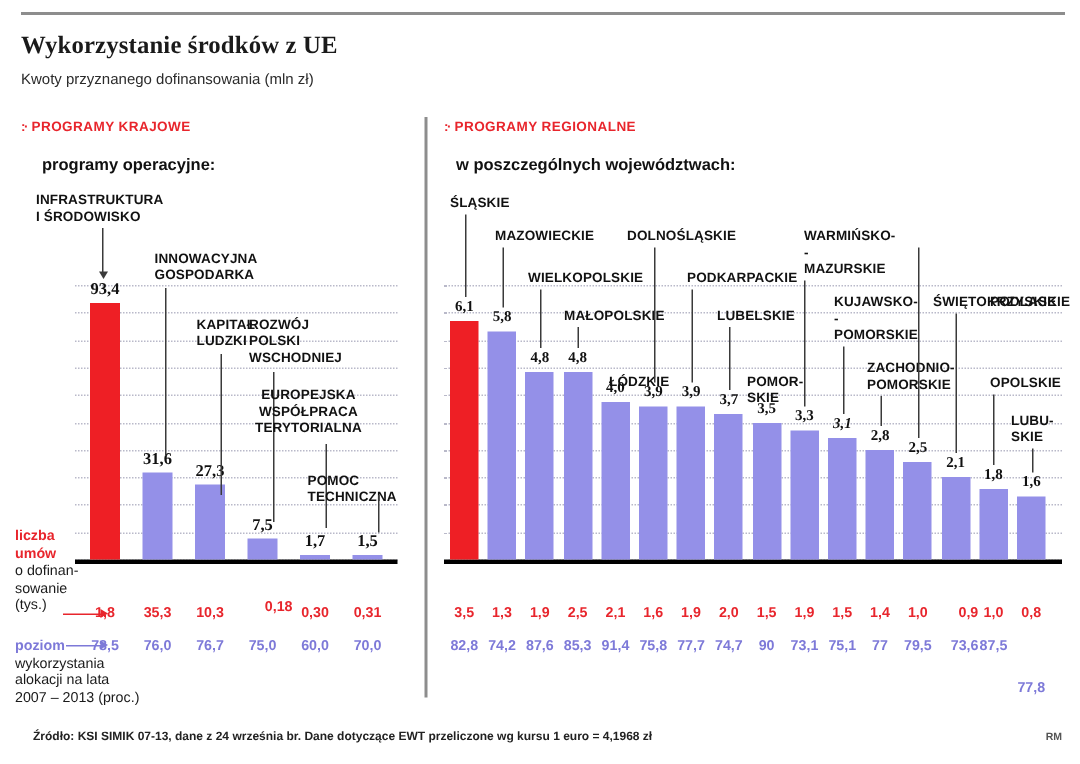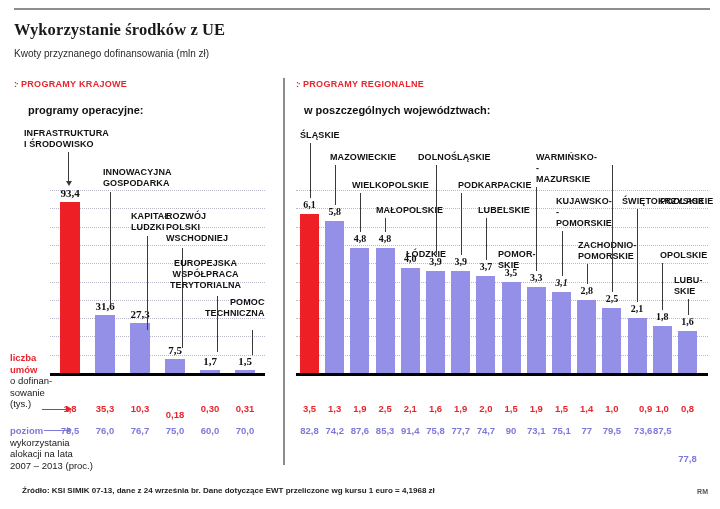--- a/index.html
+++ b/index.html
@@ -152,21 +152,21 @@
       <div class="bar" style="left:356.8px;width:19px;height:47.057142857142864px;" title="OPOLSKIE: 1,8"></div>
       <div class="barval sm" style="left:346.8px;width:39px;top:120.94285714285712px;">1,8</div>
       <div class="bar" style="left:382px;width:19px;height:41.82857142857143px;" title="LUBUSKIE: 1,6"></div>
       <div class="barval sm" style="left:372px;width:39px;top:126.17142857142858px;">1,6</div>
     </div>
 
   <div id="rows">
       <div class="numrow red" style="left:50px; width:40px; top:403px;">1,8</div>
       <div class="numrow red" style="left:85px; width:40px; top:403px;">35,3</div>
       <div class="numrow red" style="left:120px; width:40px; top:403px;">10,3</div>
-      <div class="numrow red" style="left:155px; width:40px; top:409px;">0,18</div>
+      <div class="numrow red" style="left:155px; width:40px; top:399px;text-align:right;">0,18</div>
       <div class="numrow red" style="left:190px; width:40px; top:403px;">0,30</div>
       <div class="numrow red" style="left:225px; width:40px; top:403px;">0,31</div>
       <div class="numrow vio" style="left:50px; width:40px; top:425px;">78,5</div>
       <div class="numrow vio" style="left:85px; width:40px; top:425px;">76,0</div>
       <div class="numrow vio" style="left:120px; width:40px; top:425px;">76,7</div>
       <div class="numrow vio" style="left:155px; width:40px; top:425px;">75,0</div>
       <div class="numrow vio" style="left:190px; width:40px; top:425px;">60,0</div>
       <div class="numrow vio" style="left:225px; width:40px; top:425px;">70,0</div>
       <div class="numrow red" style="left:289.5px; width:40px; top:403px;">3,5</div>
       <div class="numrow red" style="left:314.7px; width:40px; top:403px;">1,3</div>
@@ -245,21 +245,21 @@
       <div>POLSKI</div>
       <div>WSCHODNIEJ</div>
     </div>
     <div class="lead" style="left:182px; top:248px; height:100px;"></div>
     <div class="lbl" style="left:170px; top:258px;text-align:center;">
       <div>EUROPEJSKA</div>
       <div>WSPÓŁPRACA</div>
       <div>TERYTORIALNA</div>
     </div>
     <div class="lead" style="left:217px; top:296px; height:56px;"></div>
-    <div class="lbl" style="left:205px; top:297px;text-align:right;">
+    <div class="lbl" style="left:205px; top:315px;">
       <div>POMOC</div>
       <div>TECHNICZNA</div>
     </div>
     <div class="lead" style="left:252px; top:330px; height:25px;"></div>
     <div class="lbl" style="left:300px; top:130px;">
       <div>ŚLĄSKIE</div>
     </div>
     <div class="lead" style="left:309.5px; top:143px; height:54.52857142857144px;"></div>
     <div class="lbl" style="left:330px; top:152px;">
       <div>MAZOWIECKIE</div>

